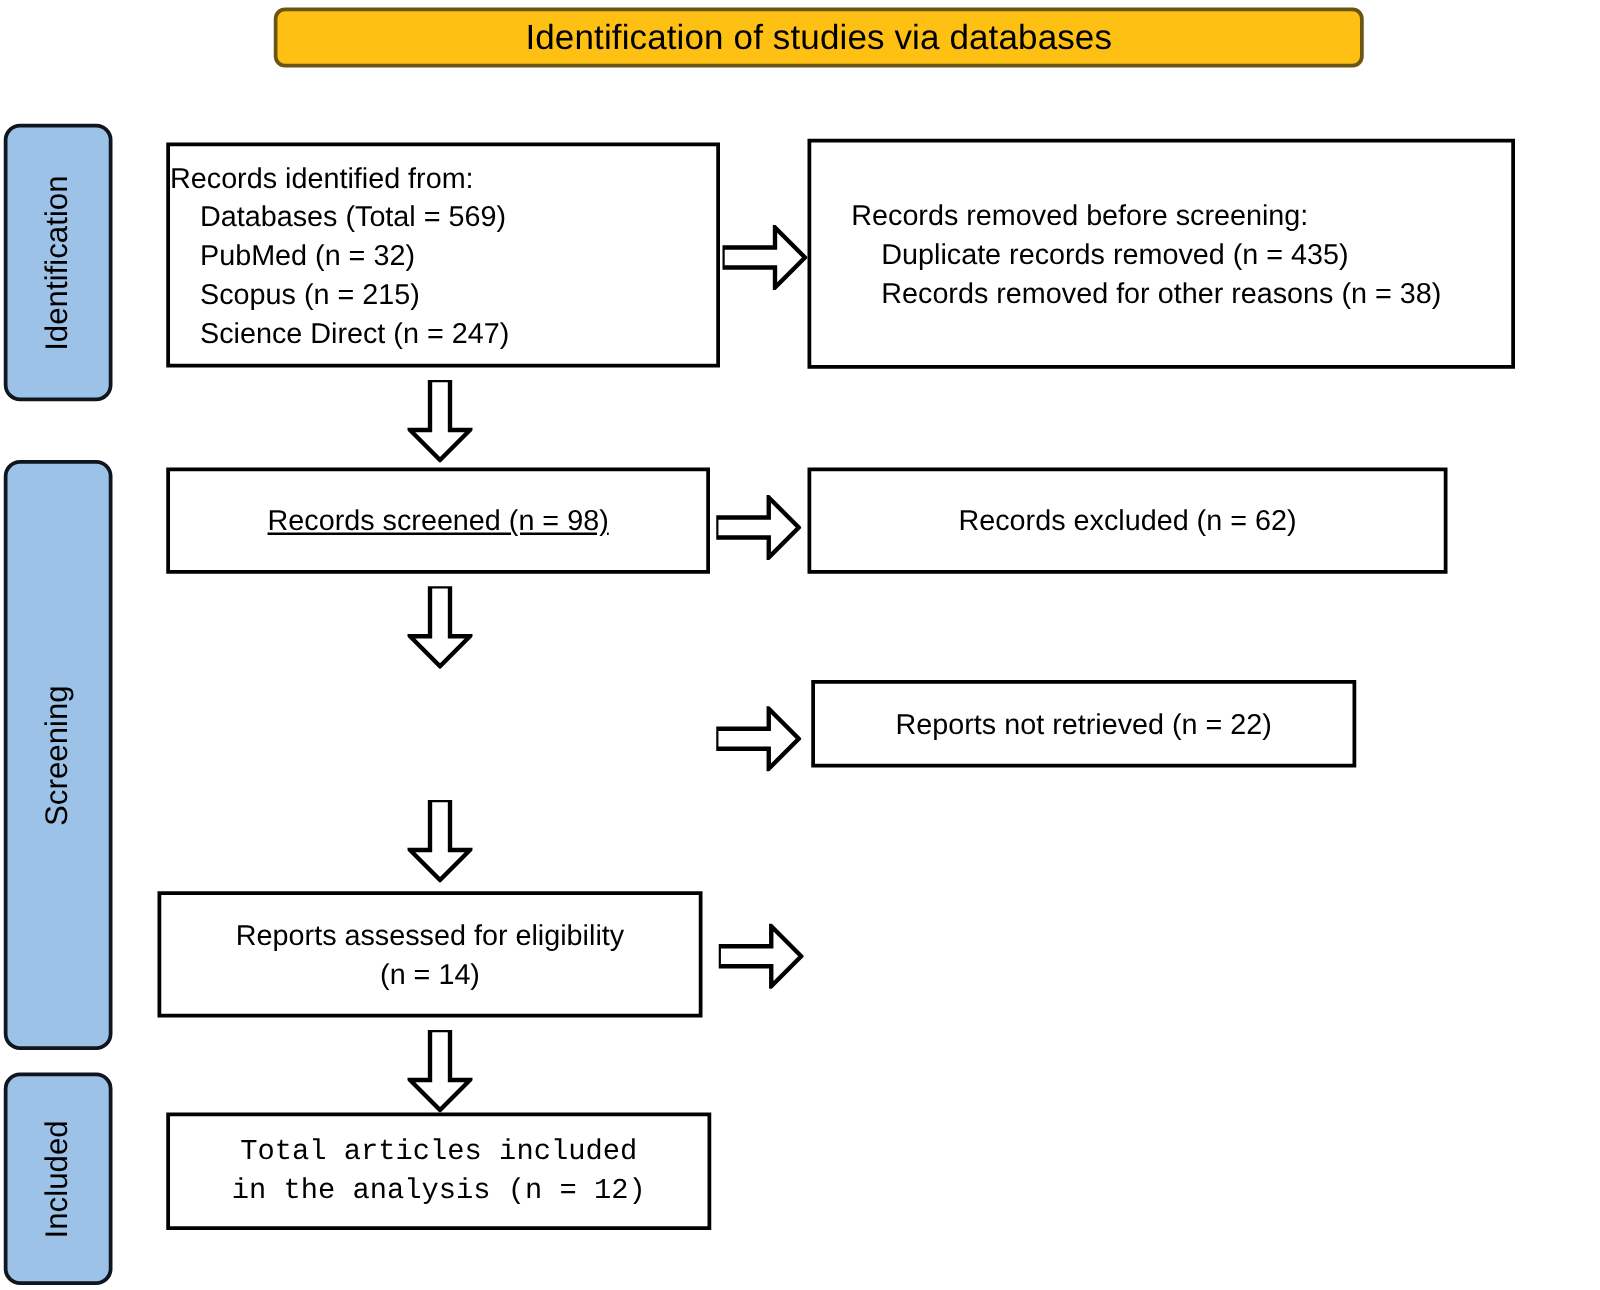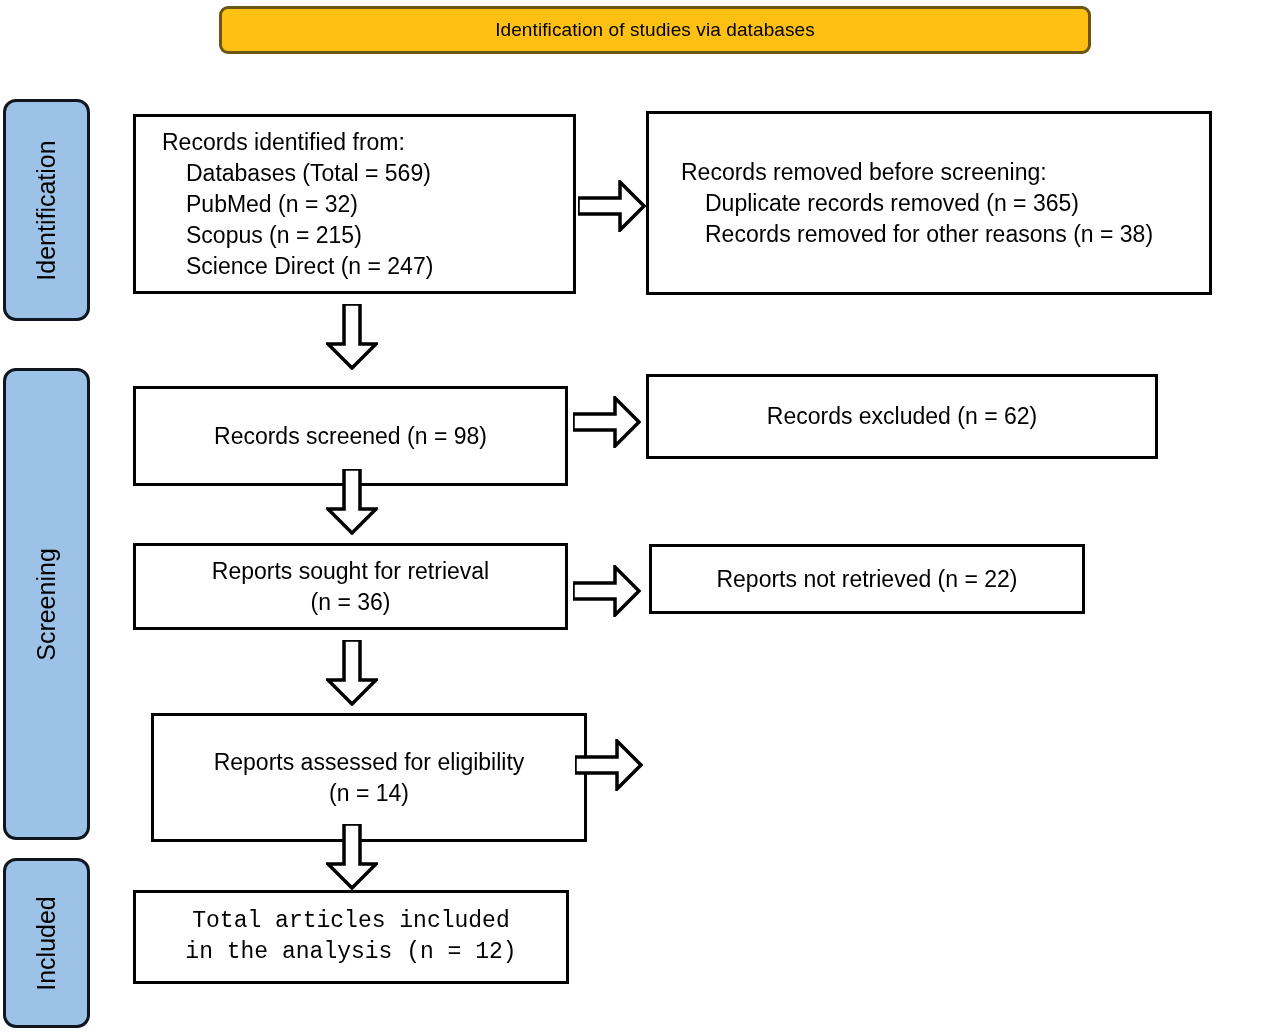--- a/index.html
+++ b/index.html
@@ -26,21 +26,21 @@
     height: 48px;
     background: #FDC013;
     border: 3px solid #6b5512;
     border-radius: 9px;
     box-sizing: border-box;
     display: flex;
     align-items: center;
     justify-content: center;
   }
   .banner-text {
-    font-size: 19px;
+    font-size: 28px;
     color: #000000;
     letter-spacing: 0.1px;
     white-space: nowrap;
   }
 
   
   .phase {
     position: absolute;
     background: #9CC2E7;
     border: 3px solid #10161f;
@@ -70,31 +70,31 @@
     flex-direction: column;
     justify-content: center;
   }
   .box .line {
     font-size: 23px;
     line-height: 31px;
     color: #000000;
     white-space: pre;
   }
   .box.center .line { text-align: center; }
-  .box.left-pad  { padding-left: 26px; }
+  .box.left-pad  { }
   .box.left-pad2 { padding-left: 32px; }
   .indent1 { padding-left: 24px; }
 
   #box-identified   { left: 133px; top: 114px; width: 443px; height: 180px; }
   #box-removed      { left: 646px; top: 111px; width: 566px; height: 184px; }
-  #box-screened     { left: 133px; top: 386px; width: 435px; height: 100px; }
+  #box-screened     { left: 133px; top: 374px; width: 435px; height: 85px; text-decoration: underline; }
   #box-excluded     { left: 646px; top: 374px; width: 512px; height: 85px; }
   #box-sought       { left: 133px; top: 543px; width: 435px; height: 87px; }
   #box-notretrieved { left: 649px; top: 544px; width: 436px; height: 70px; }
-  #box-eligibility  { left: 151px; top: 713px; width: 436px; height: 129px; }
+  #box-eligibility  { left: 126px; top: 713px; width: 436px; height: 101px; }
   #box-repexcluded  { left: 649px; top: 696px; width: 563px; height: 138px; }
   #box-total        { left: 133px; top: 890px; width: 436px; height: 94px; font-family: Liberation Mono, monospace; }
 
   
   .arrow { position: absolute; }
   .arrow svg { display: block; }
 
   .a-down-1 { left: 326px; top: 304px; }
   .a-down-2 { left: 326px; top: 469px; }
   .a-down-3 { left: 326px; top: 640px; }
@@ -126,36 +126,32 @@
   <div class="box left-pad" id="box-identified">
     <div class="line">Records identified from:</div>
     <div class="line indent1">Databases (Total = 569)</div>
     <div class="line indent1">PubMed (n = 32)</div>
     <div class="line indent1">Scopus (n = 215)</div>
     <div class="line indent1">Science Direct (n = 247)</div>
   </div>
 
   <div class="box left-pad2" id="box-removed">
     <div class="line">Records removed before screening:</div>
-    <div class="line indent1">Duplicate records removed (n = 365)</div>
+    <div class="line indent1">Duplicate records removed (n = 435)</div>
     <div class="line indent1">Records removed for other reasons (n = 38)</div>
   </div>
 
   <div class="box center" id="box-screened">
     <div class="line">Records screened (n = 98)</div>
   </div>
 
   <div class="box center" id="box-excluded">
     <div class="line">Records excluded (n = 62)</div>
   </div>
 
-  <div class="box center" id="box-sought">
-    <div class="line">Reports sought for retrieval</div>
-    <div class="line">(n = 36)</div>
-  </div>
 
   <div class="box center" id="box-notretrieved">
     <div class="line">Reports not retrieved (n = 22)</div>
   </div>
 
   <div class="box center" id="box-eligibility">
     <div class="line">Reports assessed for eligibility</div>
     <div class="line">(n = 14)</div>
   </div>
 

